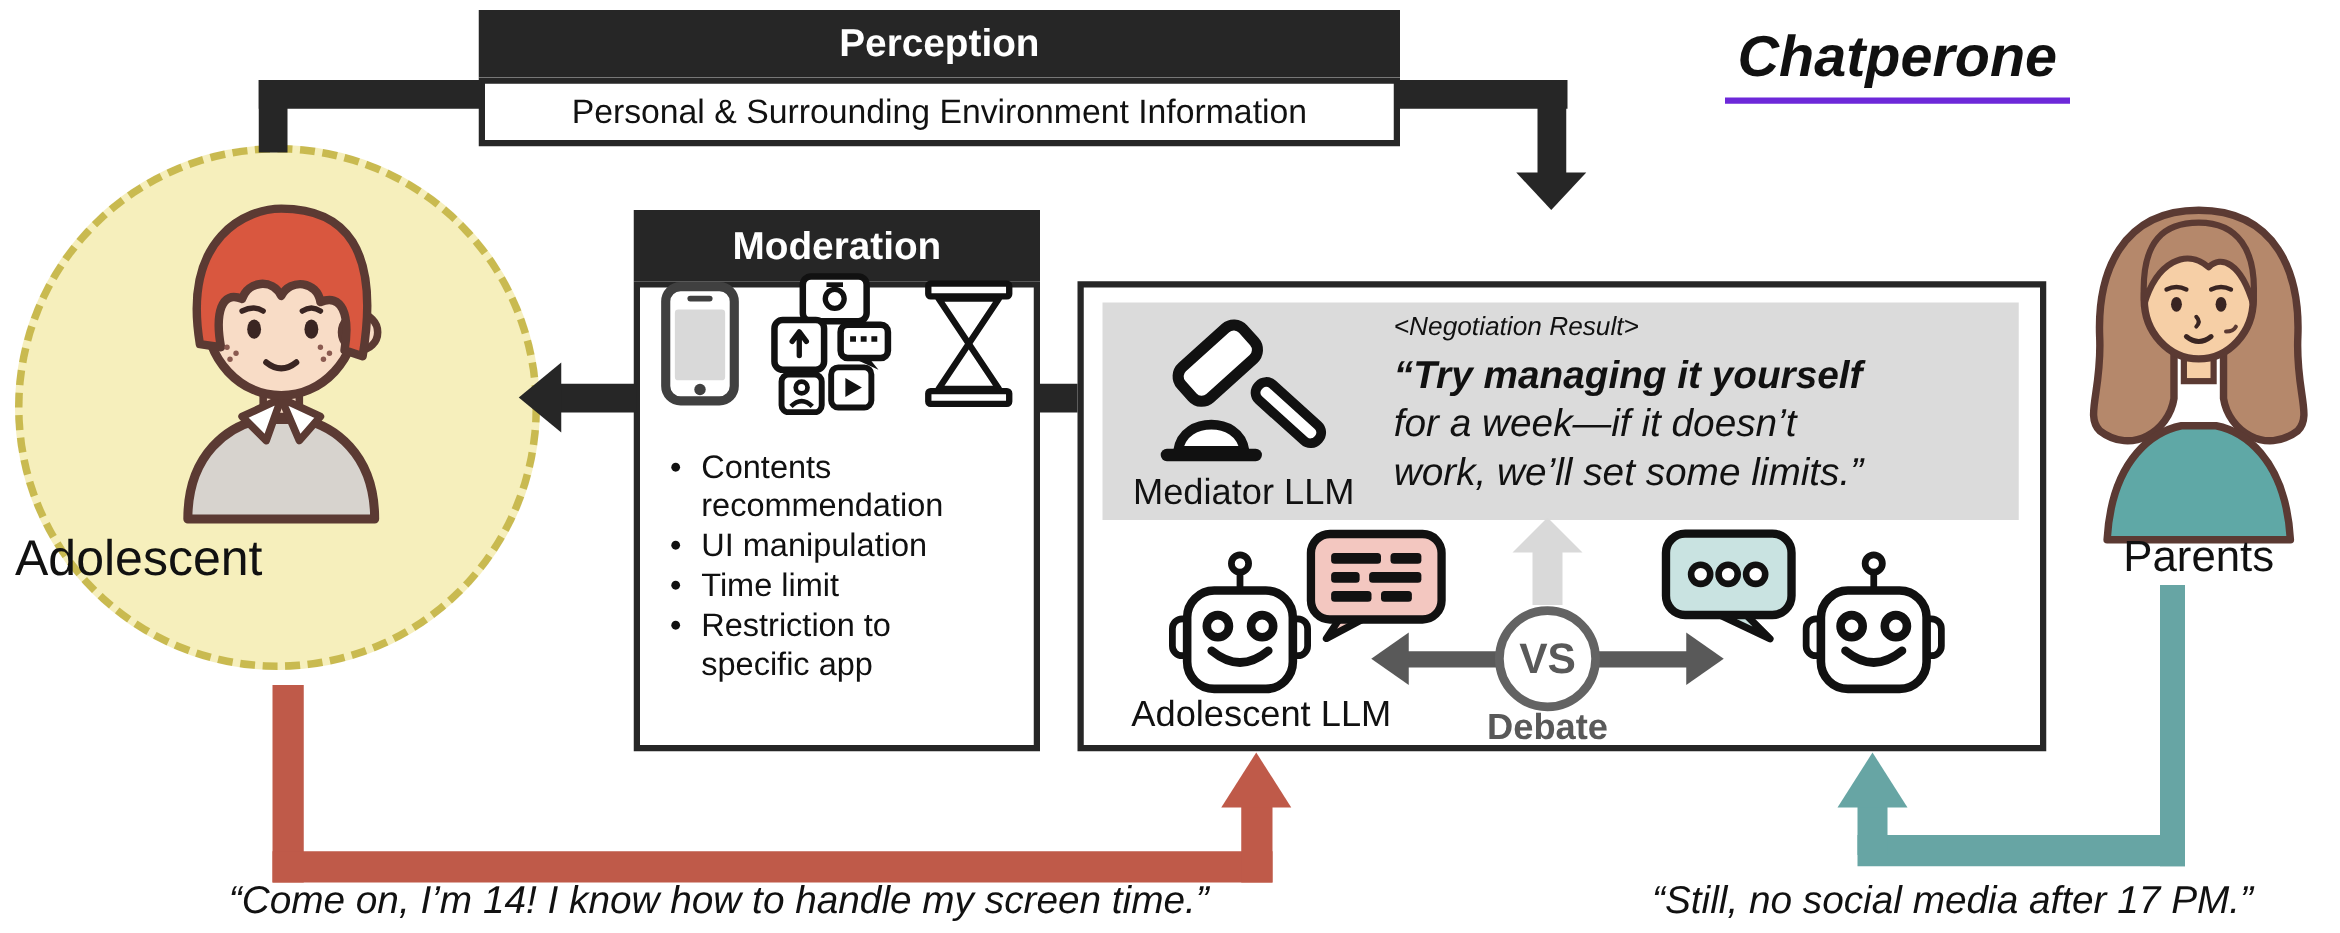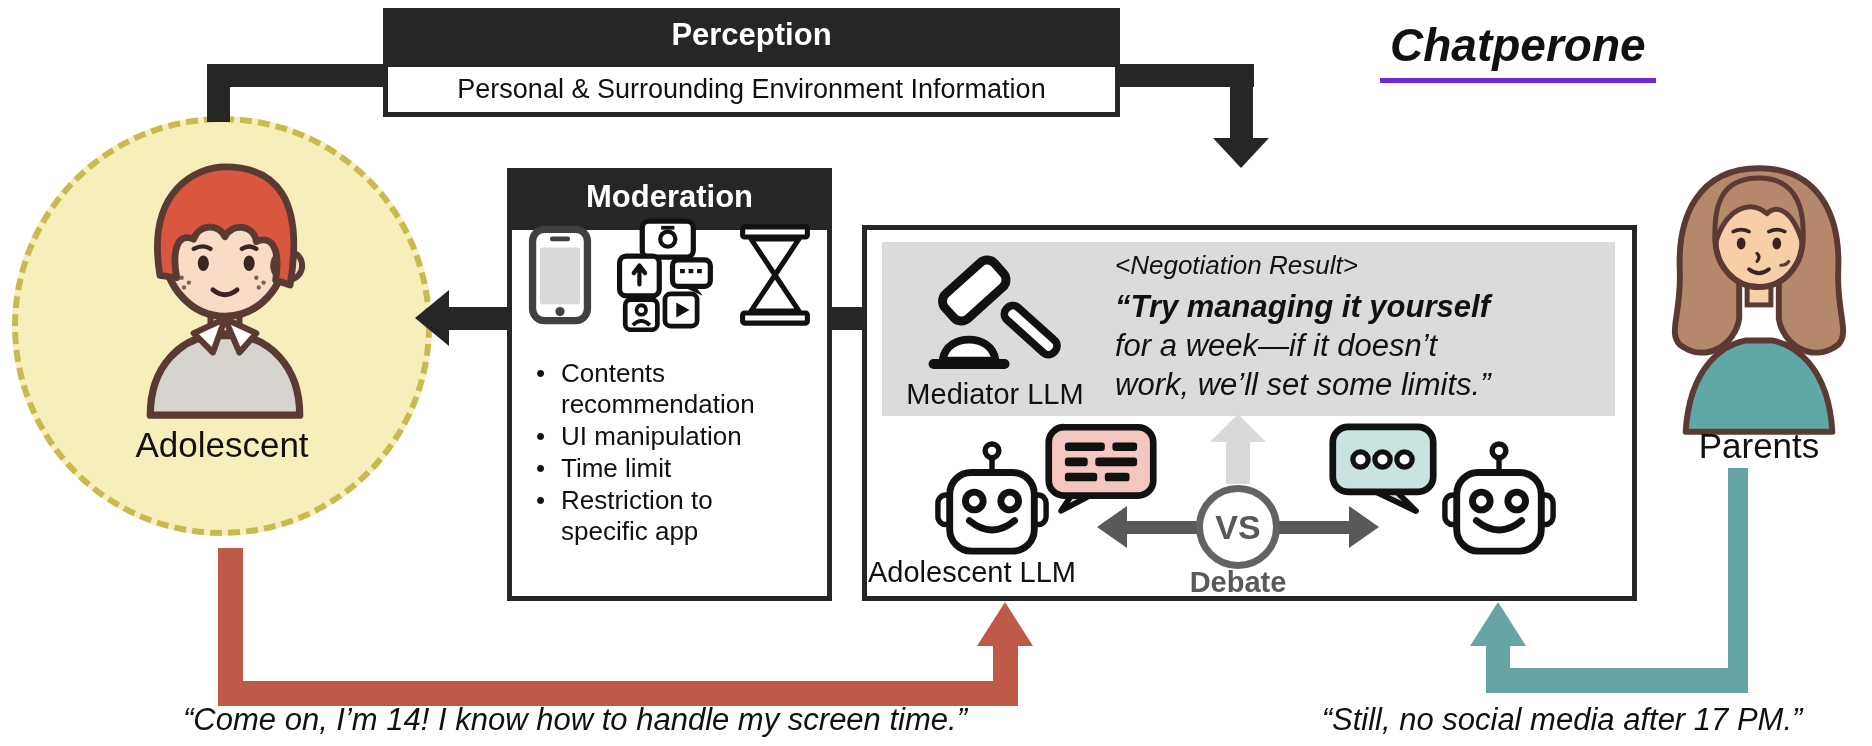--- a/index.html
+++ b/index.html
@@ -36,46 +36,46 @@
 
   
   #adolescent-circle {
     position: absolute; left: 12px; top: 116px; width: 420px; height: 420px;
     border-radius: 50%;
     background: #F6EFBC;
     border: 6px dashed #C9BA50;
   }
   #adolescent-label {
     position: absolute; left: 12px; top: 425px; width: 420px;
-    text-align: center; font-size: 35px; color: #111;
+    text-align: left; font-size: 40px; color: #111;
   }
   #moderation-list { position: absolute; left: 534px; top: 358px; width: 264px; list-style: none; }
   #moderation-list li {
     position: relative; padding-left: 27px;
     font-size: 26px; line-height: 31px; margin-bottom: 1px; color:#111;
   }
   #moderation-list li::before {
     content: "•"; position: absolute; left: 2px; top: 0; font-size: 26px;
   }
 
   
   #result-panel {
     position: absolute; left: 882px; top: 242px; width: 733px; height: 174px;
     background: #DBDBDB;
   }
   #mediator-label {
     position: absolute; left: 880px; top: 378px; width: 230px;
     text-align: center; font-size: 29px;
   }
   #result-text { position: absolute; left: 1115px; top: 250px; width: 500px; }
-  #result-title { font-style: italic; font-size: 26px; margin-bottom: 6px; }
+  #result-title { font-style: italic; font-size: 21px; margin-bottom: 6px; }
   .result-line { font-style: italic; font-size: 31px; line-height: 39px; }
   .result-line.bold { font-weight: bold; }
 
-  .llm-label { position: absolute; text-align: left; font-size: 29px; color:#111; }
+  .llm-label { position: absolute; text-align: right; font-size: 29px; color:#111; }
 
   #vs-circle {
     position: absolute; left: 1196px; top: 485px; width: 84px; height: 84px;
     border: 7px solid #636363; border-radius: 50%; background: #fff;
     display: flex; align-items: center; justify-content: center;
     font-weight: bold; font-size: 34px; color: #595959; z-index: 3;
   }
   #debate-label {
     position: absolute; left: 1163px; top: 566px; width: 150px;
     text-align: center; font-weight: bold; font-size: 29px; color: #595959;

